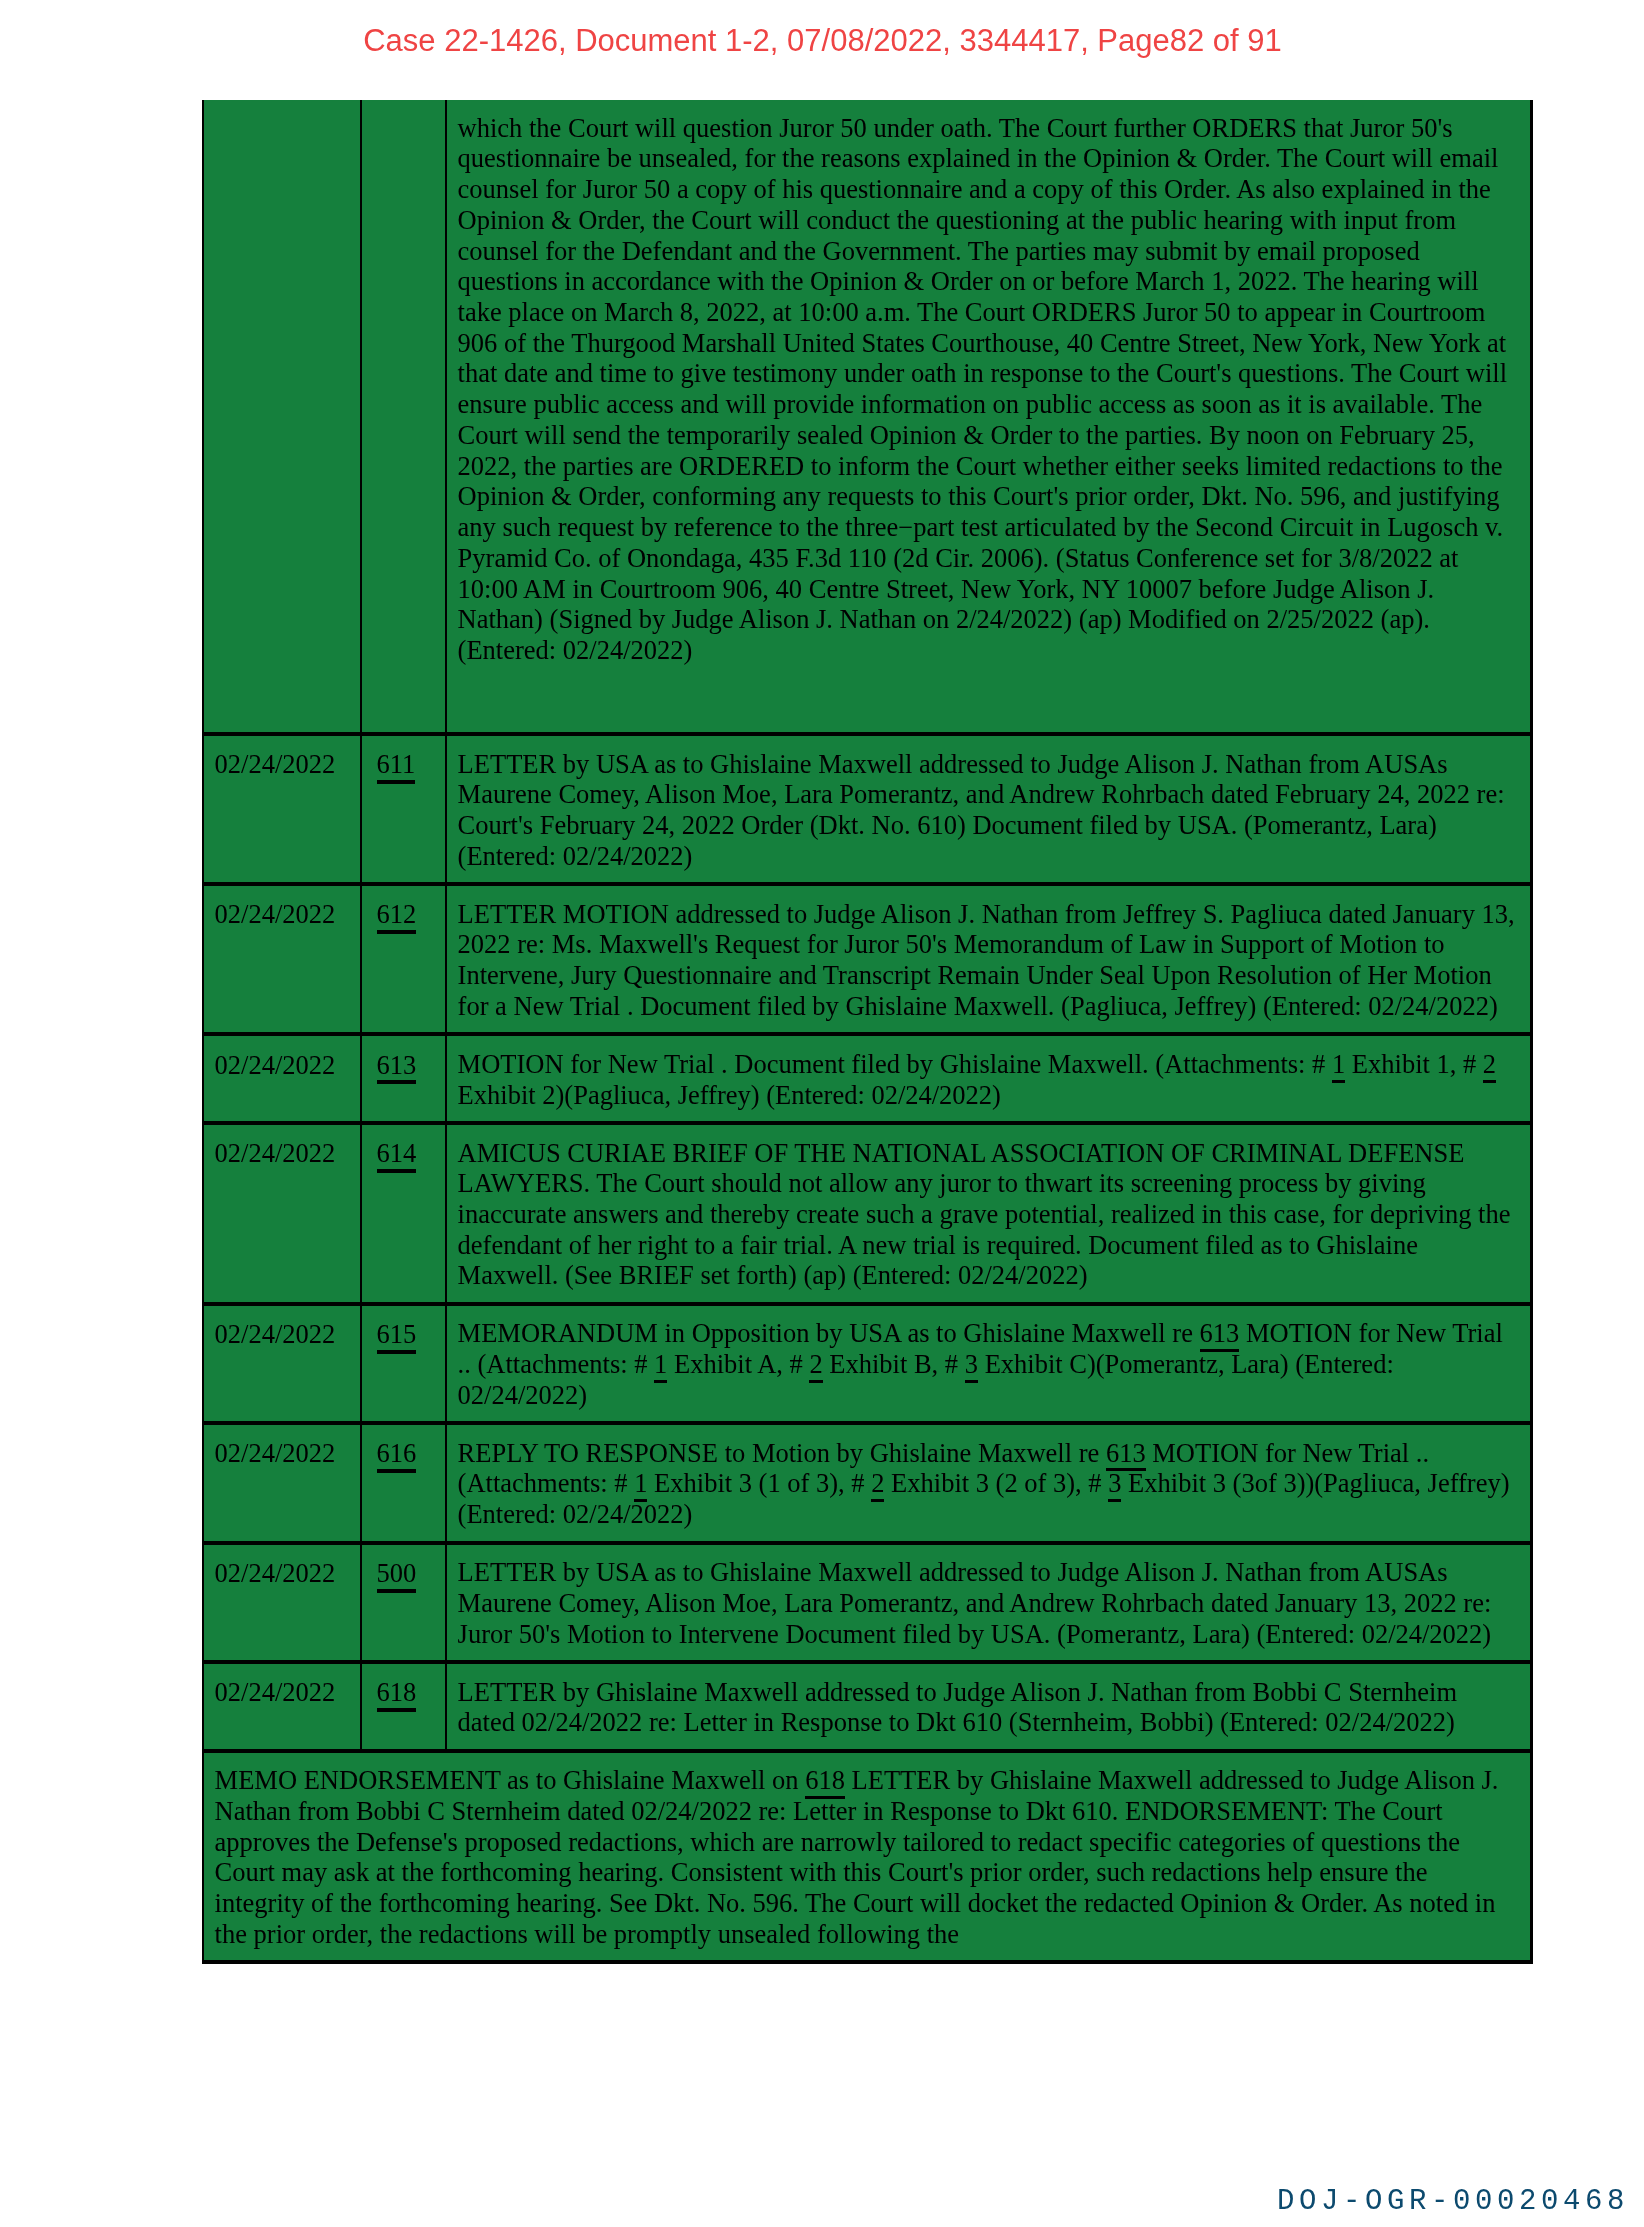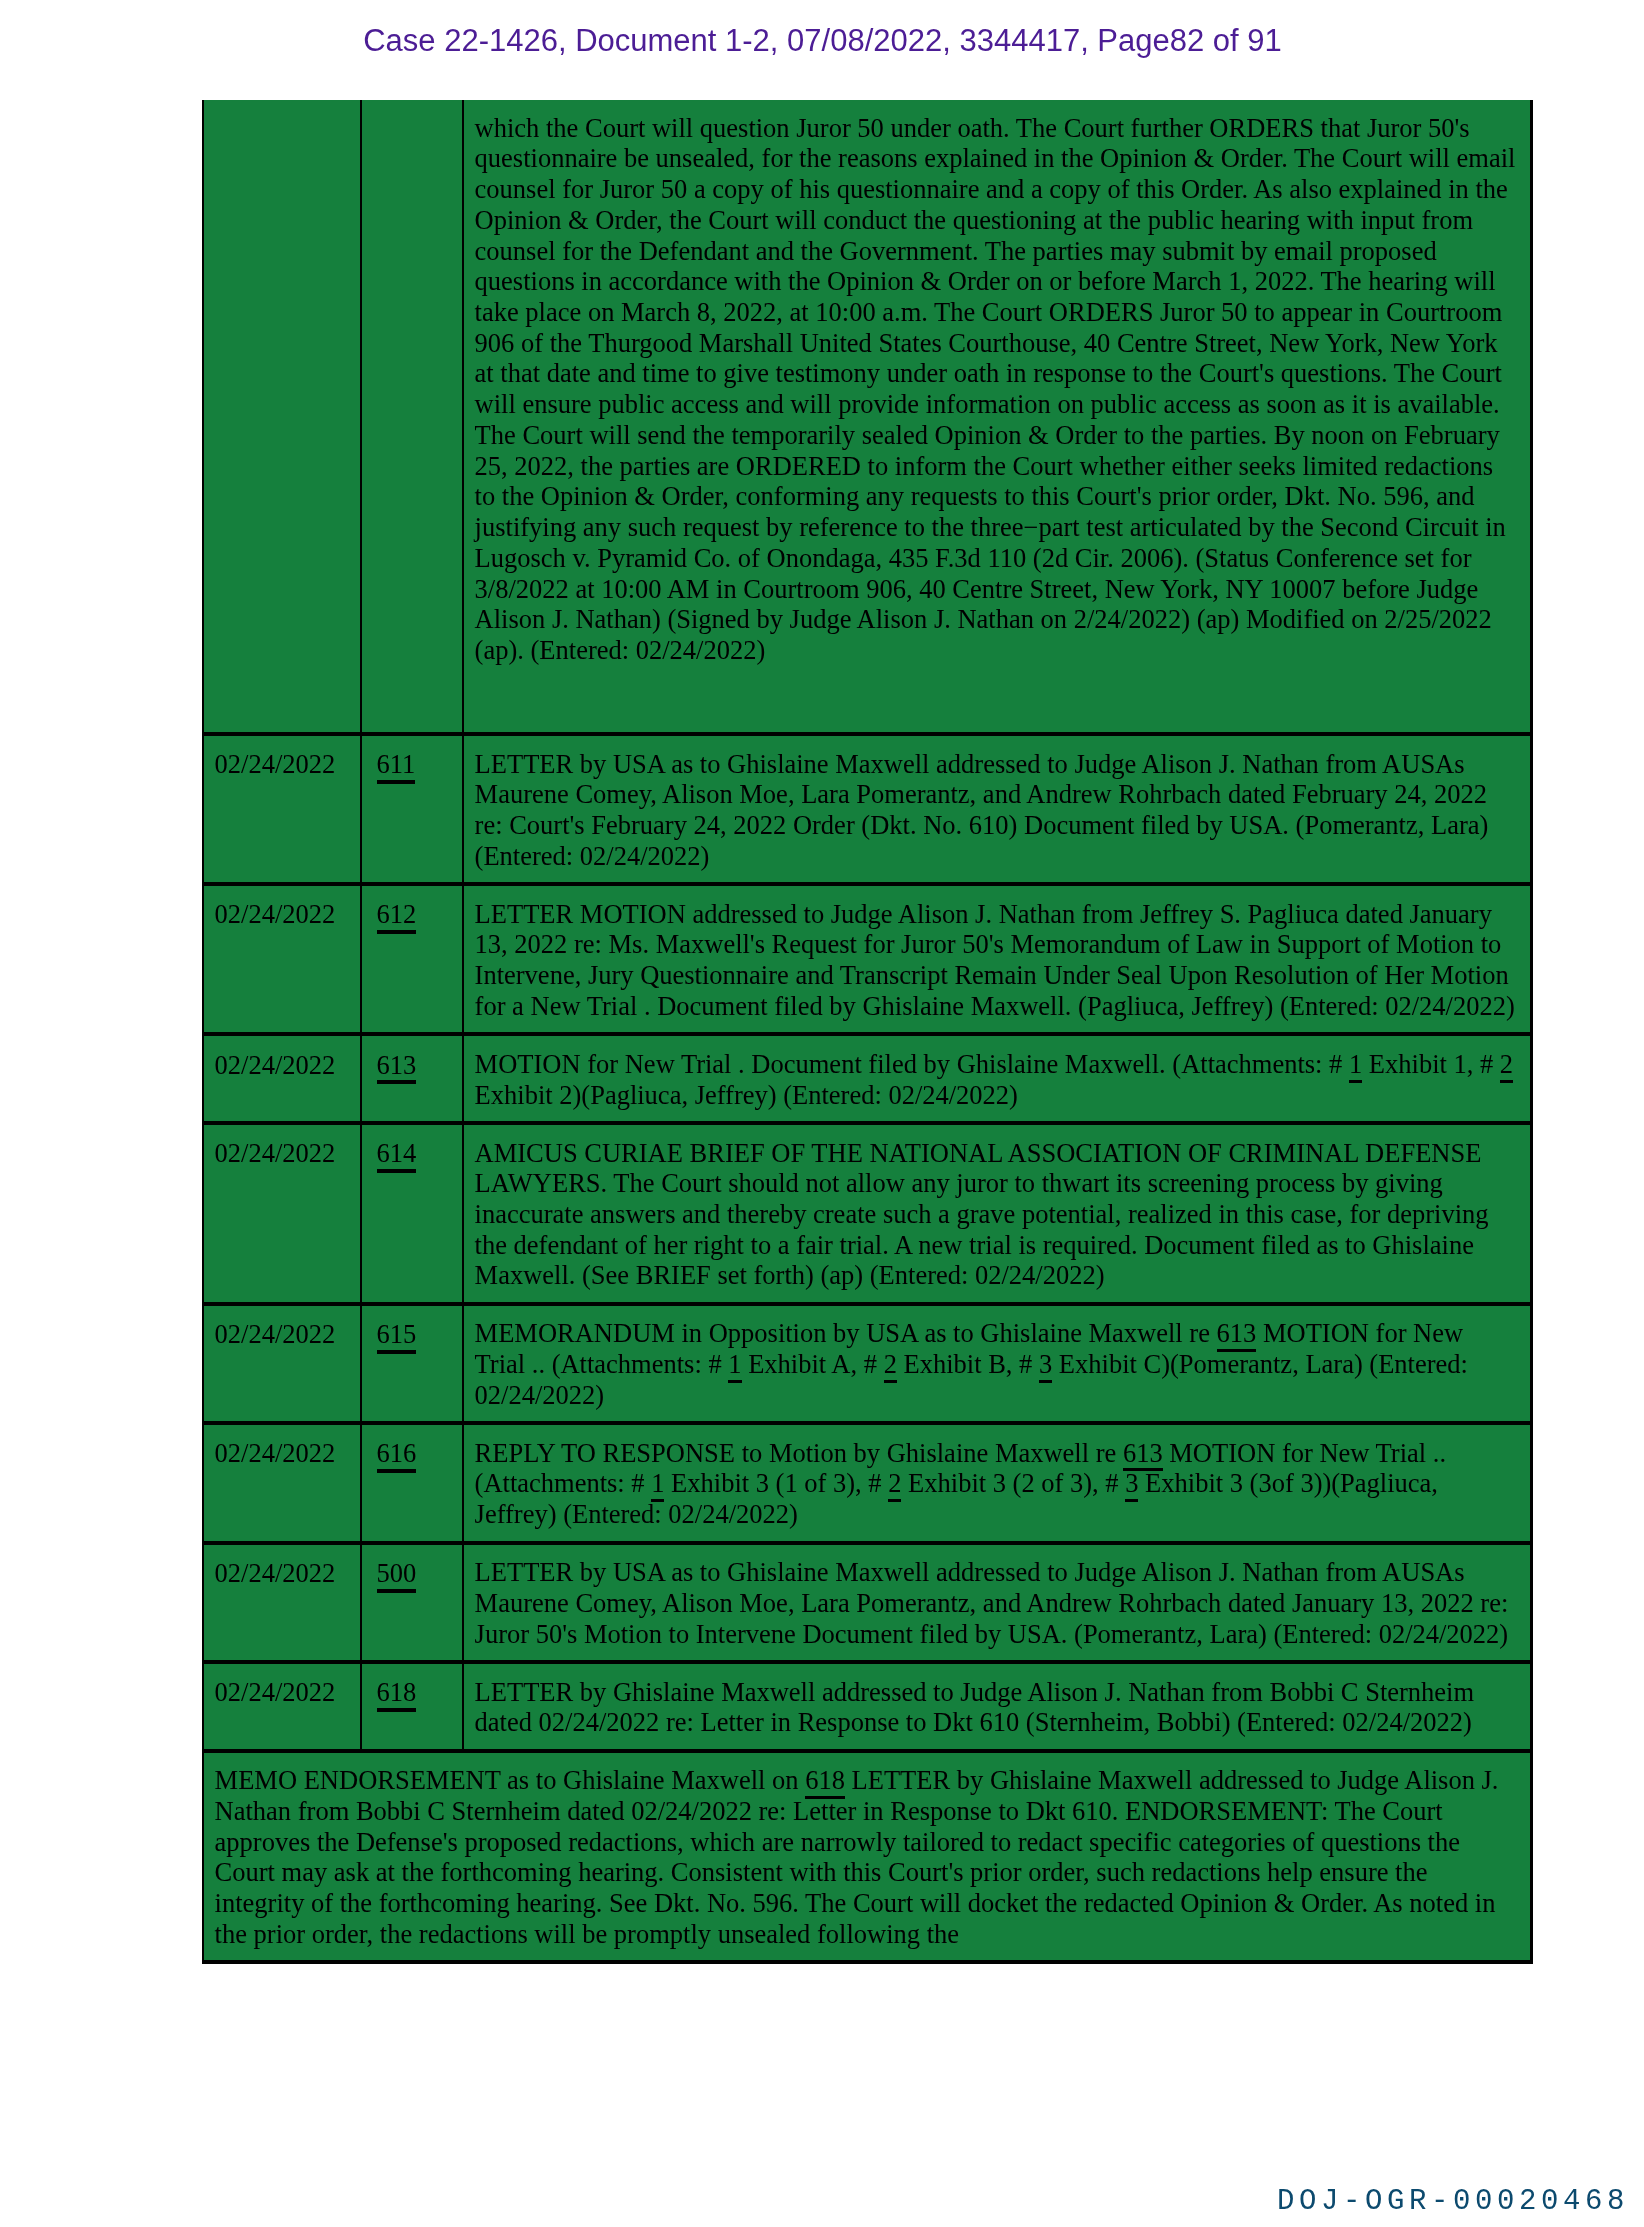--- a/index.html
+++ b/index.html
@@ -3,32 +3,32 @@
 <meta charset="utf-8">
 <style>
   html,body{margin:0;padding:0}
   body{
     width:1645px;height:2227px;position:relative;background:#ffffff;
     font-family:"Liberation Serif", serif;color:#000;overflow:hidden;
   }
   .case-header{
     position:absolute;top:24px;left:0;width:100%;text-align:center;
     font-family:"Liberation Sans", sans-serif;font-size:31px;line-height:1.1;
-    color:#4c1d95;letter-spacing:0px;
+    color:#ef4444;letter-spacing:0px;
   }
   .docket-table{
     position:absolute;left:202px;top:100px;width:1331px;box-sizing:border-box;
     border-left:2.7px solid #000;border-right:3.3px solid #000;border-bottom:4.6px solid #000;
     background:#15803d;
   }
   .row{display:flex;align-items:stretch}
   .row + .row{border-top:4.6px solid #000}
   .cell{box-sizing:border-box;font-size:26.5px;line-height:1.16}
   .date-cell{width:158px;flex:none;border-right:2.7px solid #000;padding:13.3px 5.3px 9.3px 10.6px;white-space:nowrap}
-  .doc-cell{width:102px;flex:none;border-right:2.7px solid #000;padding:13.3px 4px 9.3px 14.6px}
+  .doc-cell{width:85px;flex:none;border-right:2.7px solid #000;padding:13.3px 4px 9.3px 14.6px}
   .desc-cell{flex:1;padding:12.6px 13.3px 10.6px 10.6px;text-align:left}
   .row:first-child .desc-cell{min-height:632px}
   .doclink{border-bottom:4px solid #000;padding-bottom:0.7px;cursor:pointer}
   .ul{border-bottom:3.3px solid #000;padding-bottom:0.7px;cursor:pointer}
   .bates{
     position:absolute;right:16px;bottom:9.3px;
     font-family:"Liberation Mono", monospace;font-size:29px;letter-spacing:4.6px;color:#0c4a6e;
   }
 </style>
 </head>

